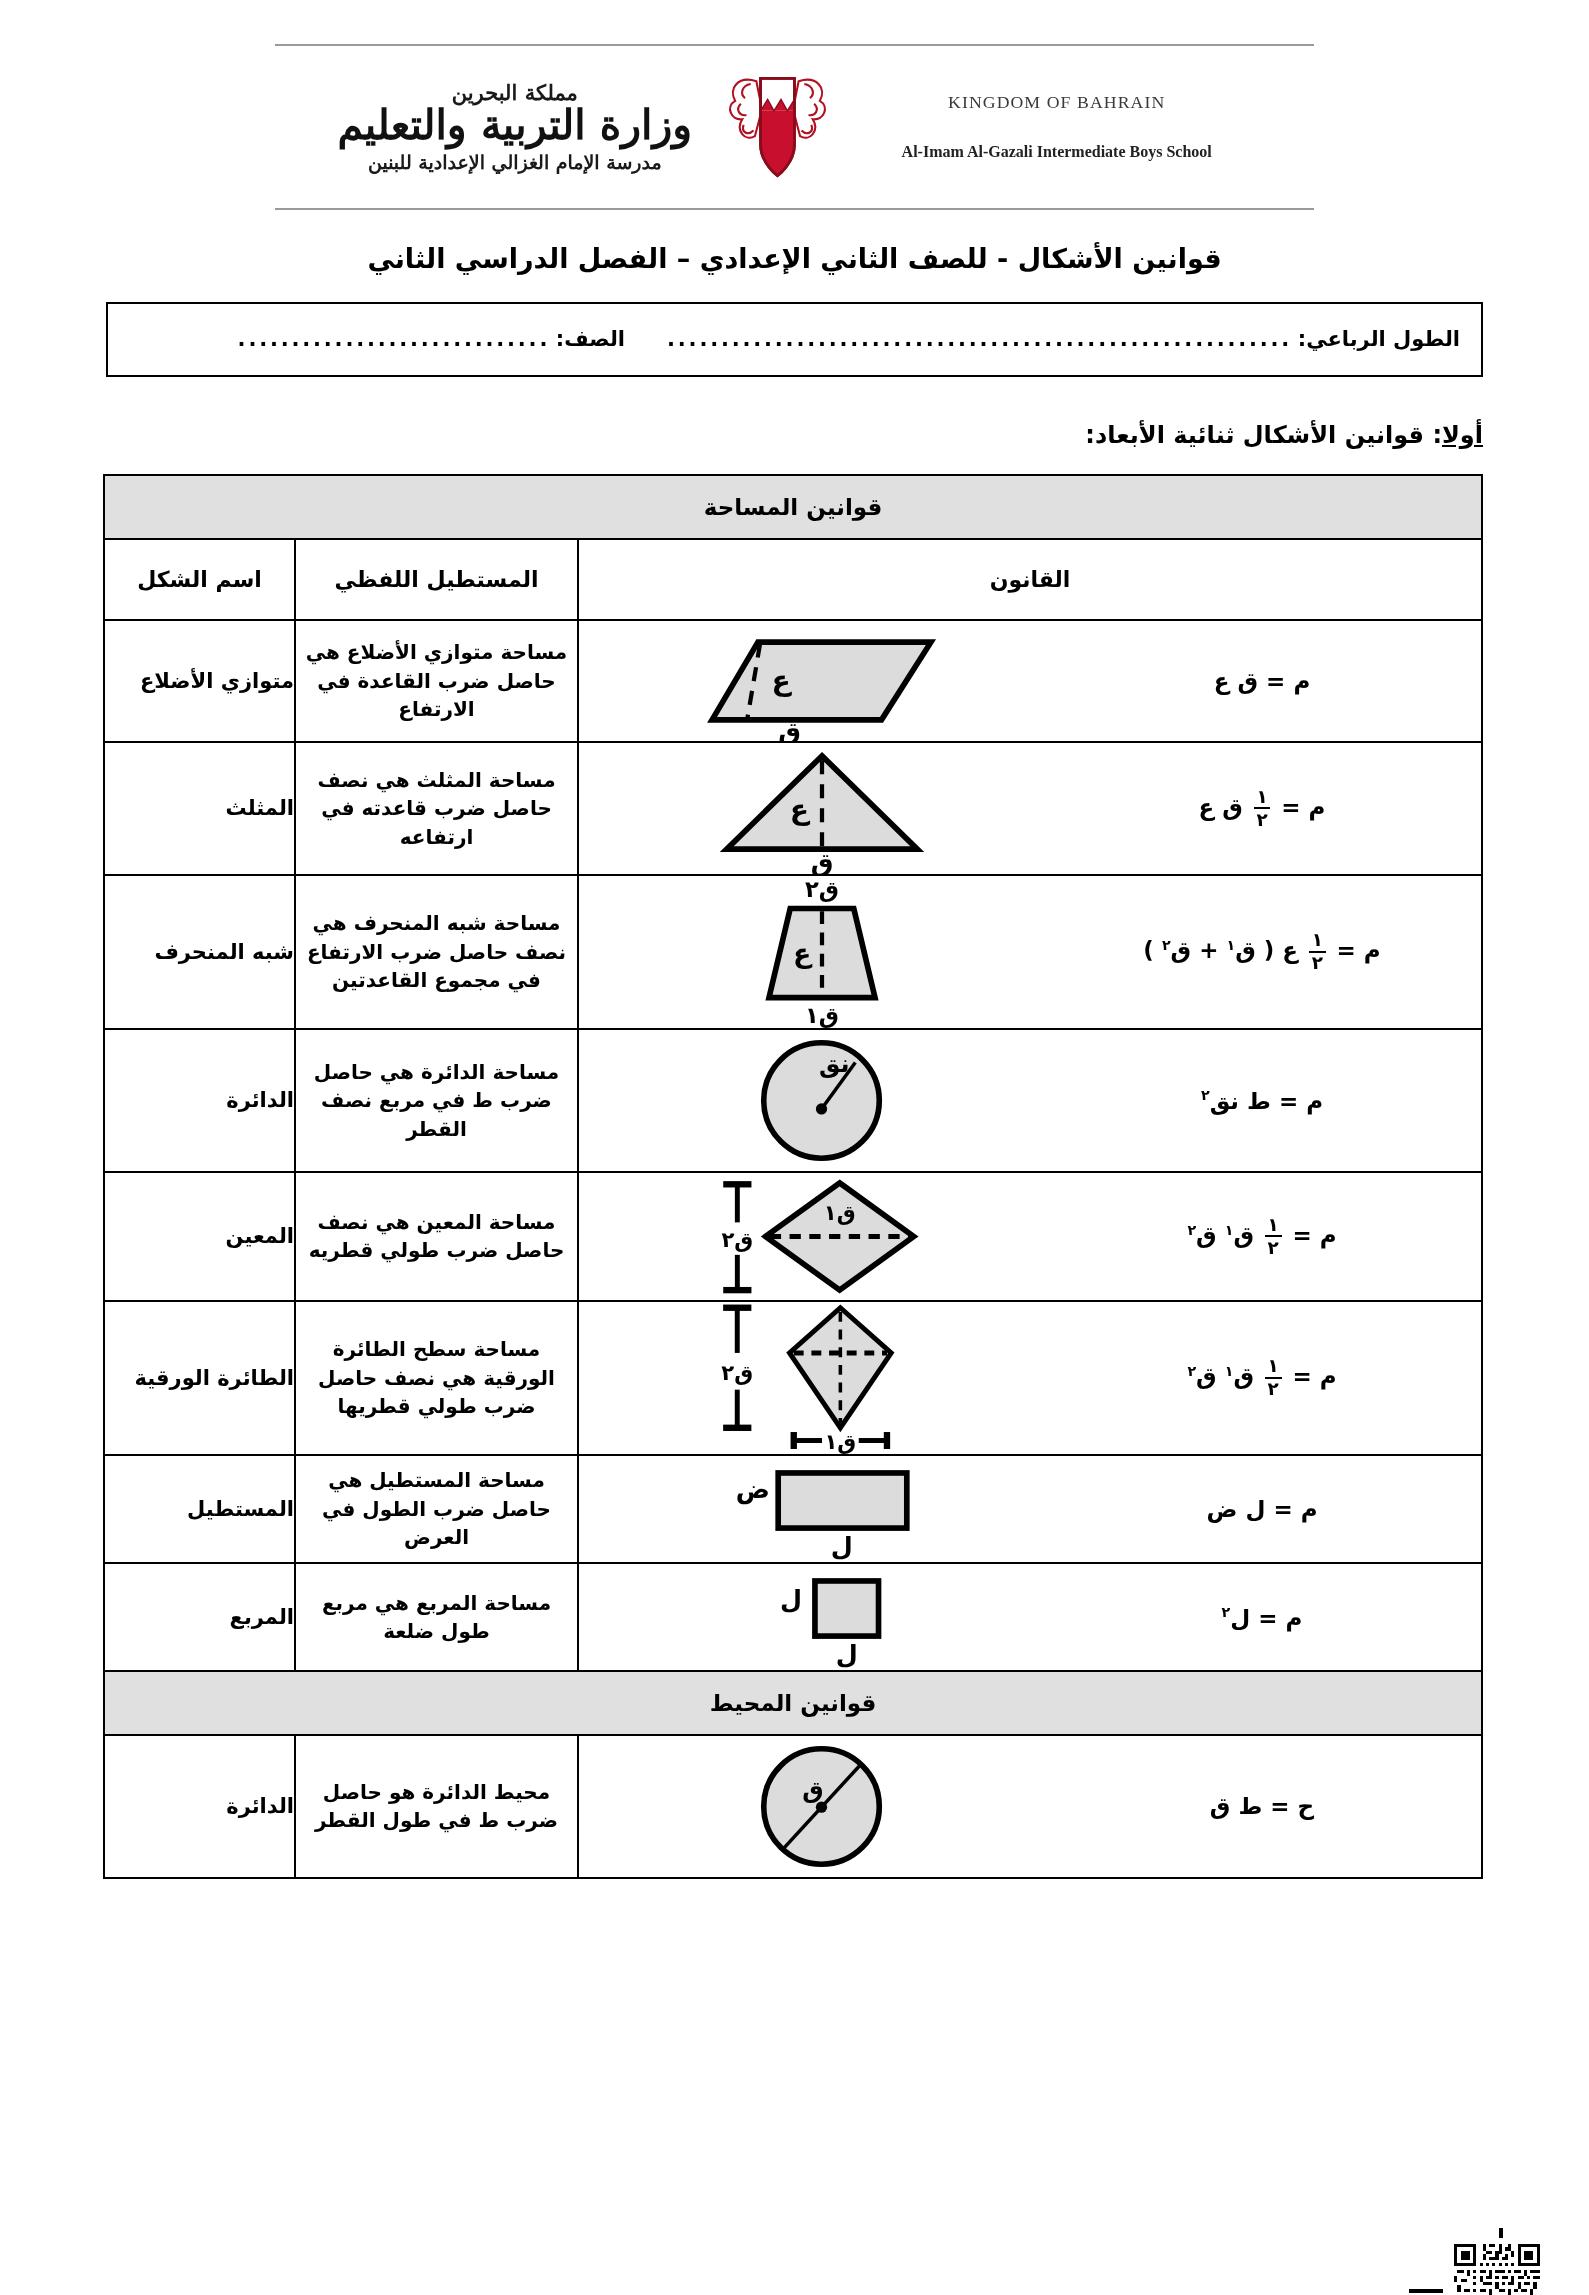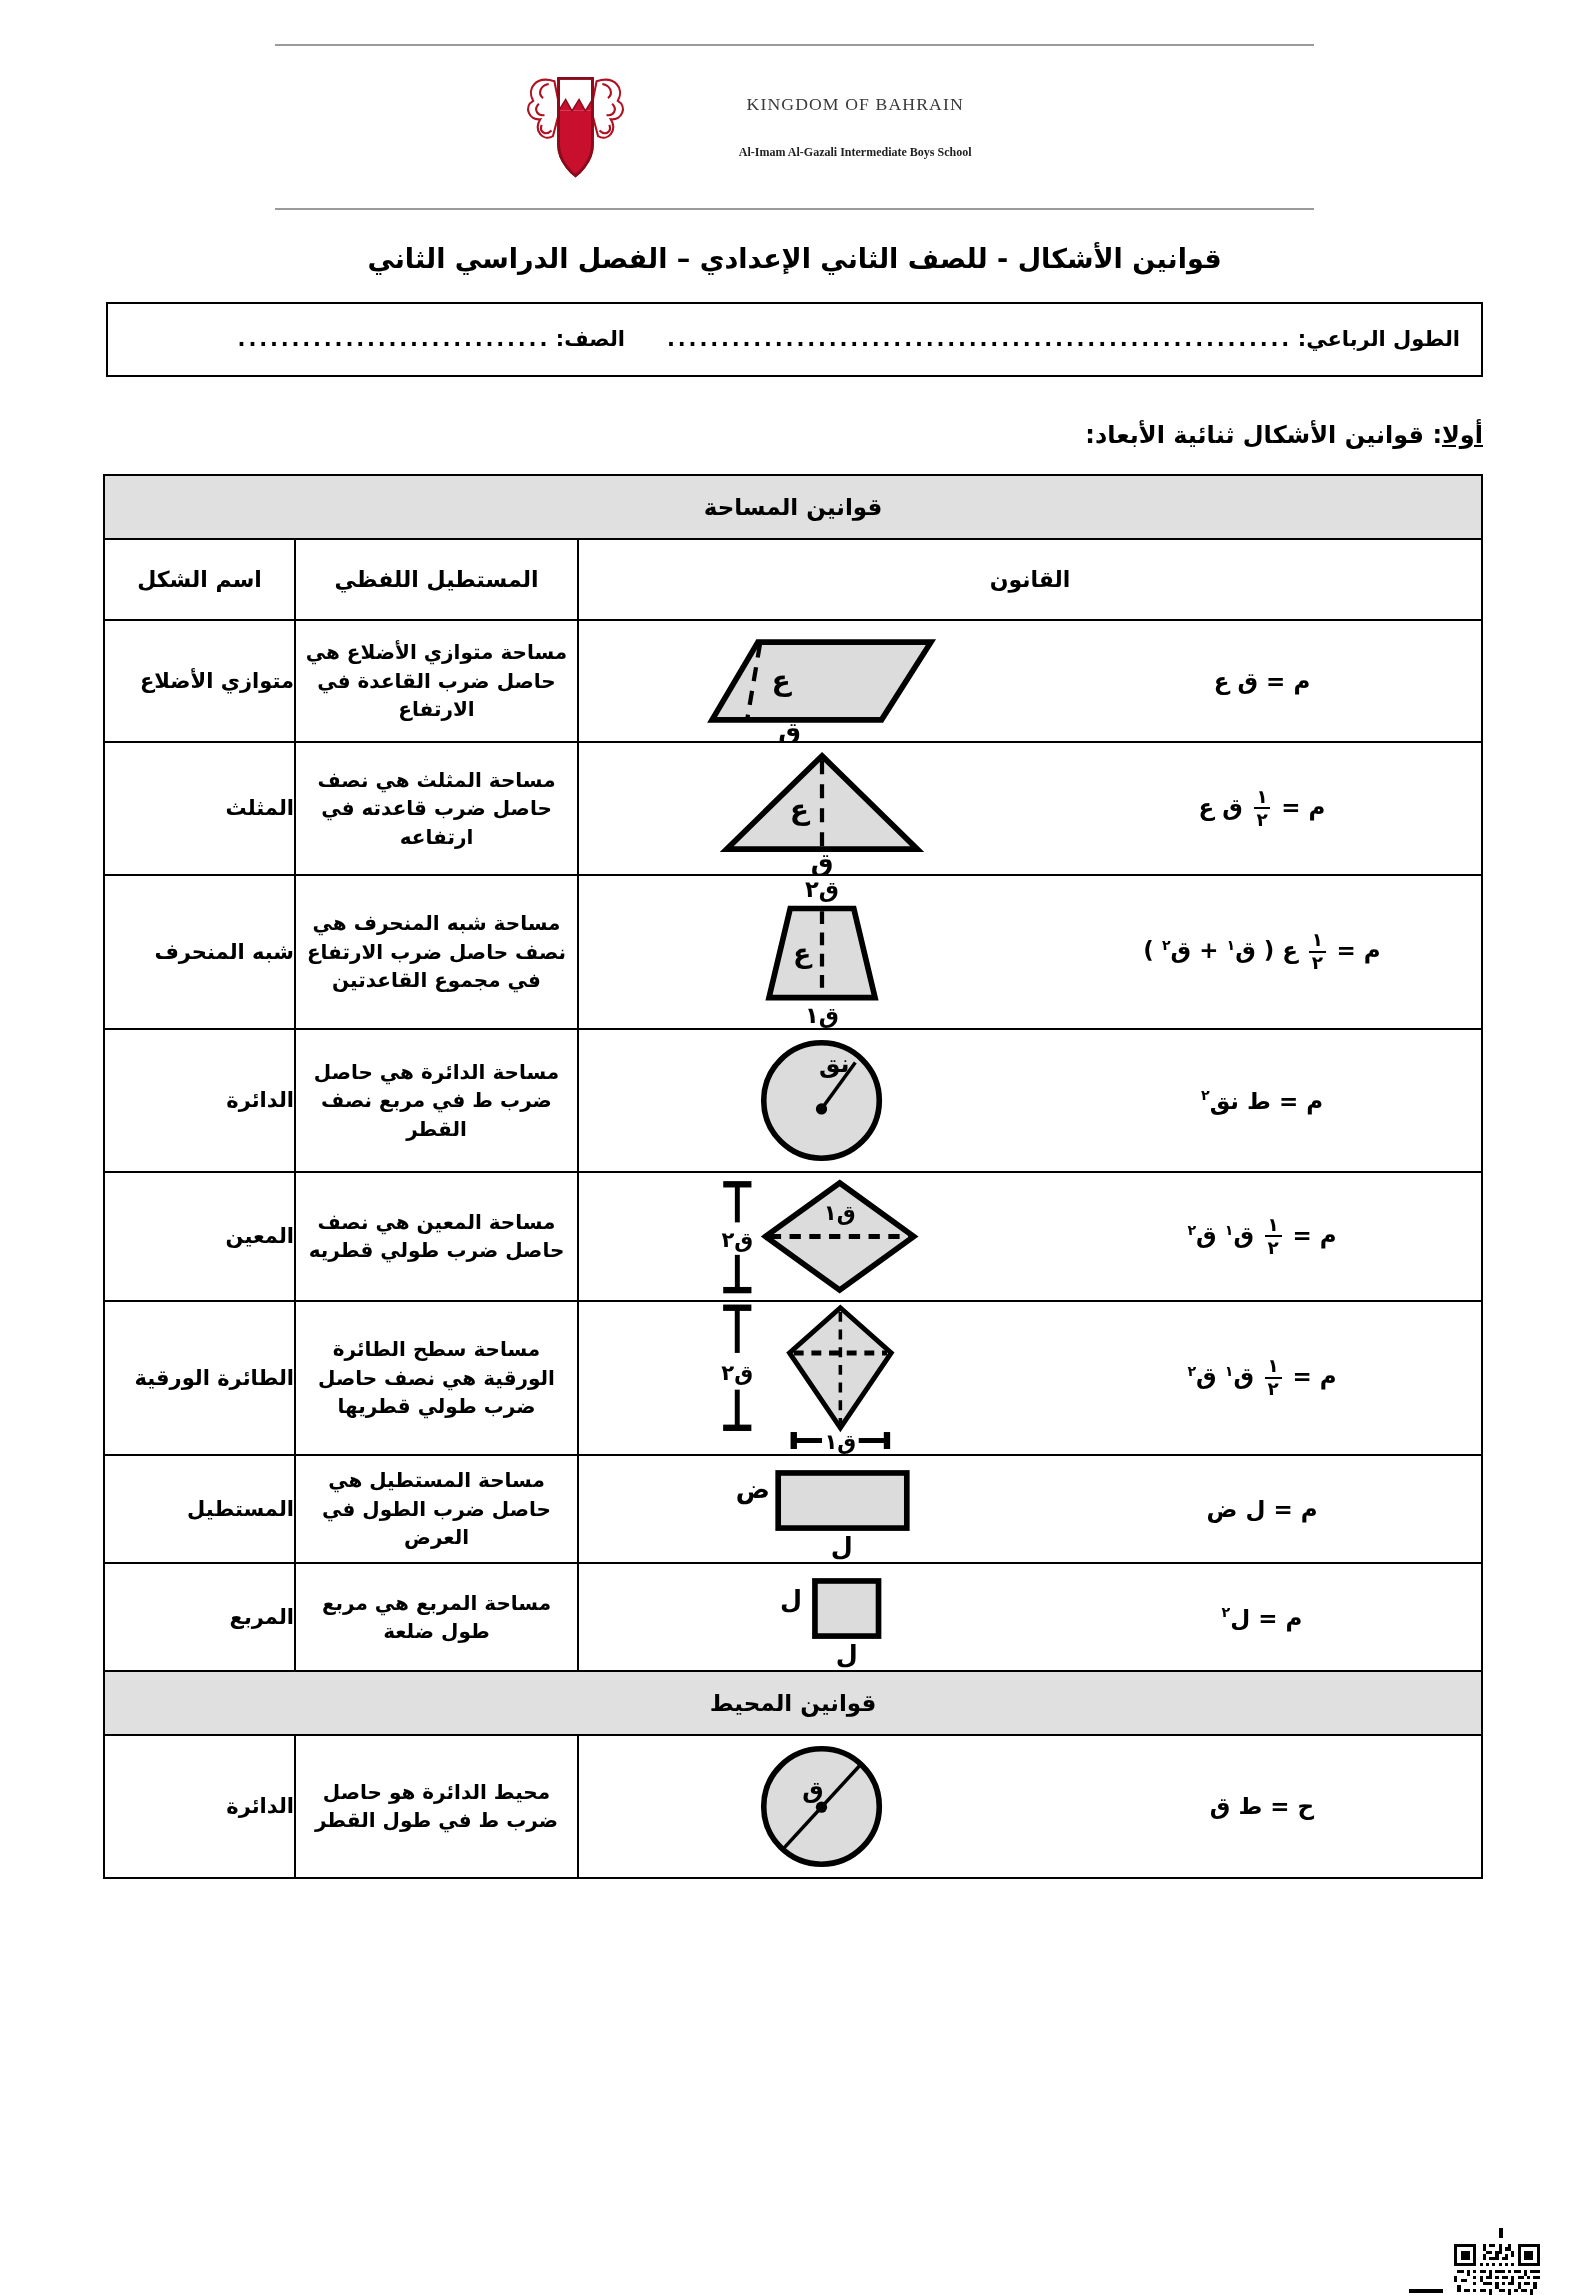--- a/index.html
+++ b/index.html
@@ -84,21 +84,21 @@
     color: #3a3a3a;
   }
   .lh-en-2 {
     font-family: "Liberation Serif", serif;
     font-size: 32.5px;
     color: #2a2a2a;
     margin-top: 11.3px;
   }
   .lh-en-3 {
     font-family: "Liberation Serif", serif;
-    font-size: 12px;
+    font-size: 16px;
     font-weight: bold;
     color: #222222;
     margin-top: 31px;
   }
 
   
   .doc-title {
     margin: 32.5px 212px 0 212px;
     text-align: center;
     font-family: "DejaVu Sans", sans-serif;
@@ -256,20 +256,25 @@
     background: #000;
   }
 </style>
 </head>
 <body>
 
 <div class="page">
 
   <div class="letterhead">
 
+    <div class="lh-arabic">
+      <div class="lh-ar-1">مملكة البحرين</div>
+      <div class="lh-ar-2">وزارة التربية والتعليم</div>
+      <div class="lh-ar-3">مدرسة الإمام الغزالي الإعدادية للبنين</div>
+    </div>
 
     <div class="lh-emblem">
       <svg class="fig" width="113" height="134" viewBox="0 0 160 190" aria-hidden="true">
 
         <path d="M50 30 C24 22 10 40 20 58 C6 66 14 86 30 84 C20 100 34 116 48 108 L58 70 Z" fill="#ffffff" stroke="#b01020" stroke-width="3"></path>
         <path d="M42 34 C30 36 26 48 34 54 M28 62 C20 70 26 80 36 78 M32 92 C28 102 38 108 46 100" fill="none" stroke="#b01020" stroke-width="3"></path>
 
         <path d="M110 30 C136 22 150 40 140 58 C154 66 146 86 130 84 C140 100 126 116 112 108 L102 70 Z" fill="#ffffff" stroke="#b01020" stroke-width="3"></path>
         <path d="M118 34 C130 36 134 48 126 54 M132 62 C140 70 134 80 124 78 M128 92 C132 102 122 108 114 100" fill="none" stroke="#b01020" stroke-width="3"></path>
 

